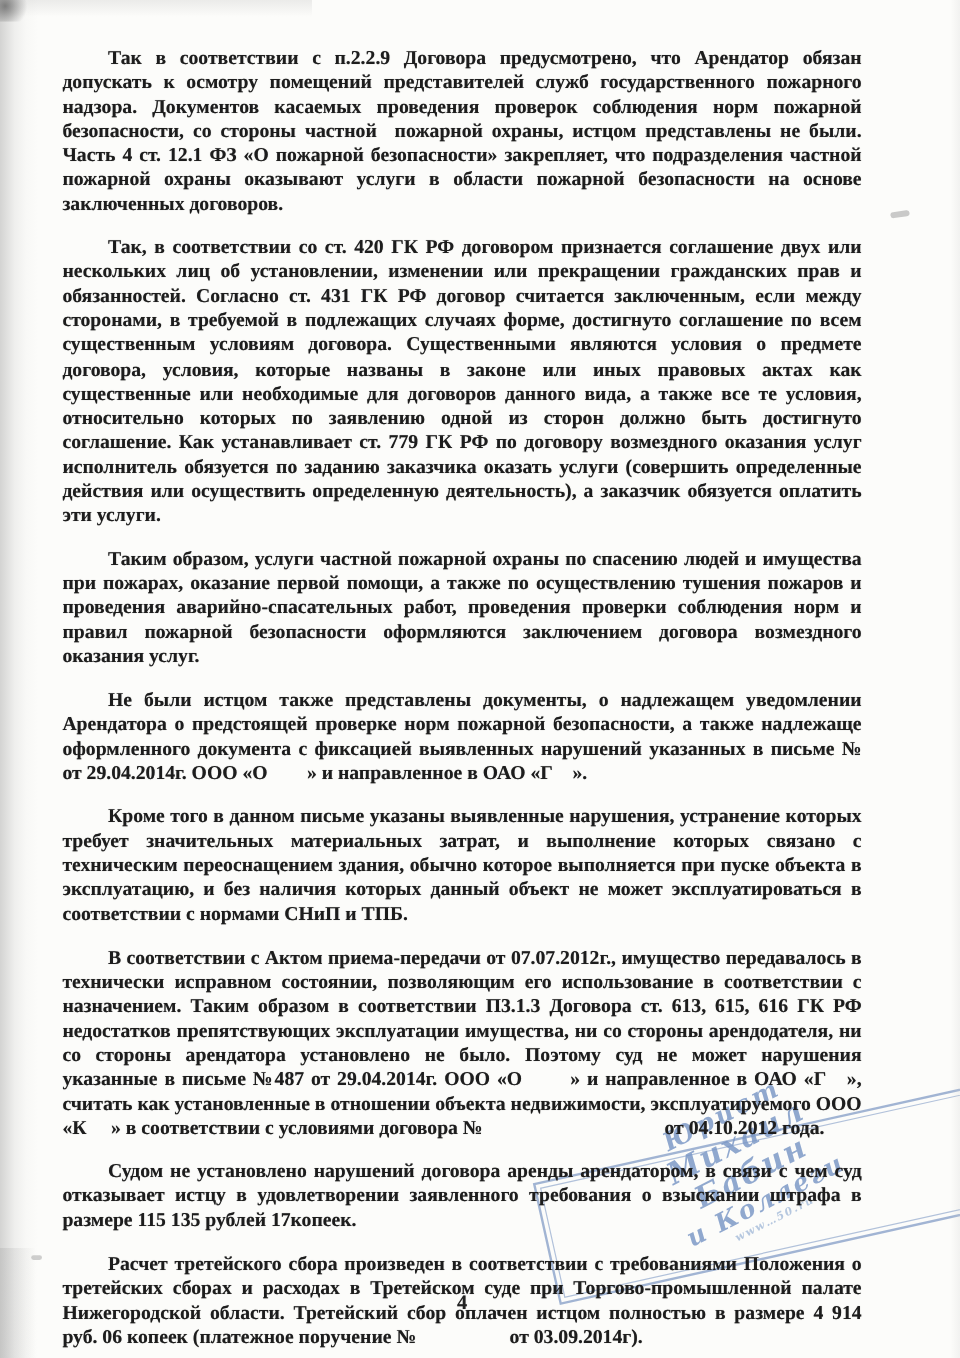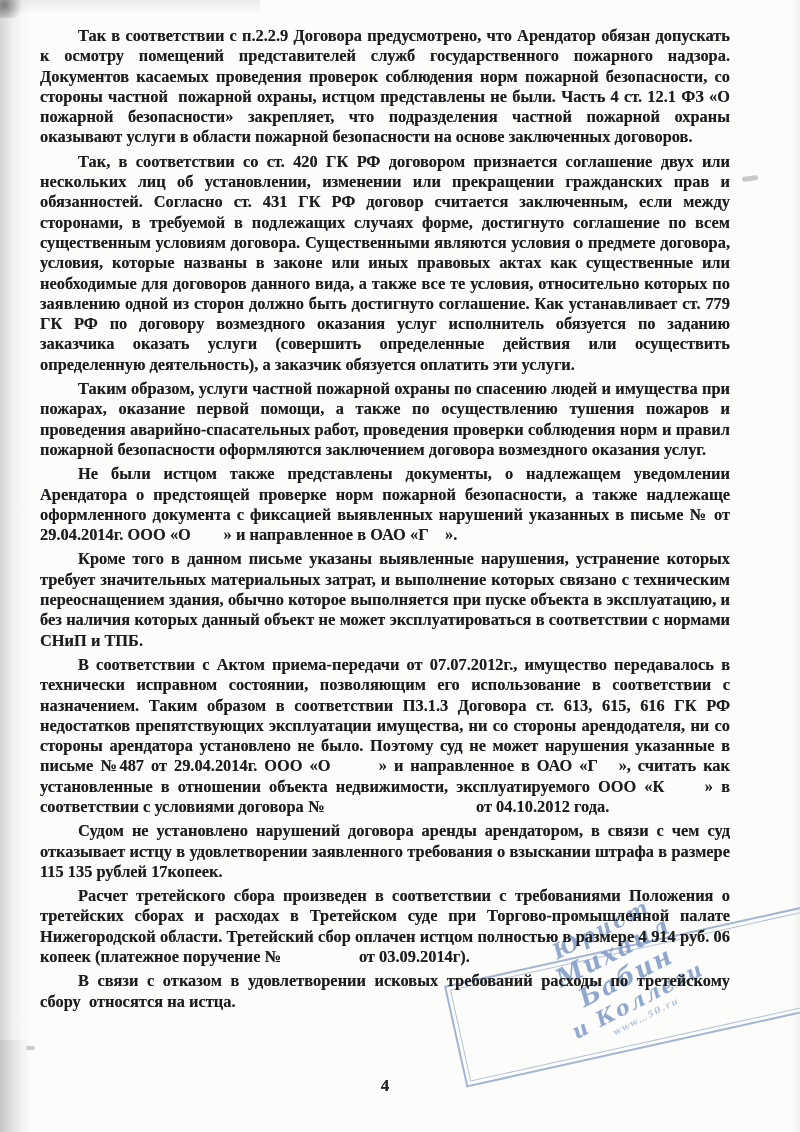--- a/index.html
+++ b/index.html
@@ -46,21 +46,21 @@
     position:absolute;left:26px;top:1046px;width:9px;height:4px;z-index:3;
     background:rgba(150,150,150,.45);border-radius:2px;
   }
   
   .body-text{
     position:absolute;left:36px;top:22px;width:698px;z-index:2;
     font-size:16.4px;font-weight:700;color:#1d1d1d;
     line-height:20.3px;text-align:justify;
     text-shadow:0 0 .6px rgba(25,25,25,.55);
   }
-  .para{margin:4px;text-indent:38px;}
+  .para{margin:16px;text-indent:38px;}
   .page-number{
     position:absolute;left:36px;top:1076px;width:698px;z-index:2;
     text-align:center;font-size:17px;font-weight:700;color:#222;
     text-shadow:0 0 .6px rgba(25,25,25,.5);
   }
   
   .stamp-frame{
     position:absolute;left:444px;top:986px;width:440px;height:100px;z-index:1;
     border:2.5px solid rgba(126,153,196,.72);
     transform:rotate(-12.5deg);transform-origin:0 0;

